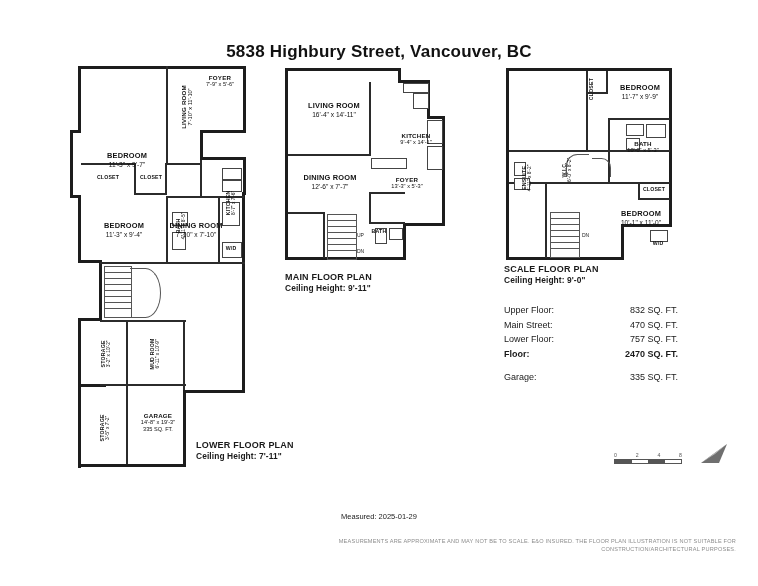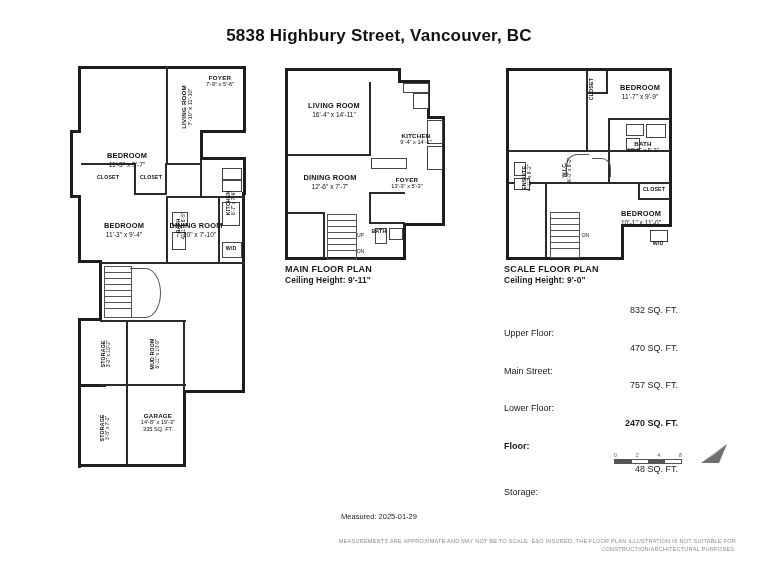--- a/index.html
+++ b/index.html
@@ -7,21 +7,21 @@
     width:758px;height:586px;
     background:#ffffff;
     font-family:"Liberation Sans", sans-serif;
     color:#1a1a1a;
     position:relative;
     overflow:hidden;
   }
   .page{position:absolute;inset:0;}
   
   .title{
-    position:absolute;top:26px;left:0;width:758px;
+    position:absolute;top:42px;left:0;width:758px;
     text-align:center;
     font-size:17px;font-weight:bold;letter-spacing:.2px;
     color:#111;
   }
   
   .plan{position:absolute;}
   .wall{position:absolute;background:#1d1d1d;}
   .thin{position:absolute;background:#2b2b2b;}
   .room{
     position:absolute;text-align:center;line-height:1.18;
@@ -34,21 +34,21 @@
   .room.tiny .nm{font-size:5.2px;}
   .room.tiny .dm{font-size:4.8px;}
   .vert{transform-origin:center center;}
   
   .caption{position:absolute;}
   .caption .c1{font-size:9px;font-weight:bold;letter-spacing:.2px;}
   .caption .c2{font-size:8.4px;font-weight:bold;letter-spacing:.1px;margin-top:1px;}
   
   .areas{position:absolute;left:504px;top:305px;width:200px;font-size:9px;}
   .arow{display:flex;justify-content:flex-start;margin-bottom:4.5px;}
-  .arow .lbl{width:78px;margin-top:23px;}
+  .arow .lbl{width:78px;}
   .arow .val{width:96px;text-align:right;}
   .arow.total{font-weight:bold;margin-top:1px;}
   .gap{height:9px;}
   
   .measured{
     position:absolute;left:0;top:512px;width:758px;text-align:center;
     font-size:7.5px;color:#222;
   }
   .disclaimer{
     position:absolute;right:22px;top:537px;width:420px;text-align:right;
@@ -184,20 +184,24 @@
       <div class="nm">STORAGE</div>
       <div class="dm">3'-5" x 7'-2"</div>
     </div>
     <div class="room small" style="left:56px;top:350px;width:64px;">
       <div class="nm">GARAGE</div>
       <div class="dm">14'-8" x 19'-3"</div>
       <div class="dm">335 SQ. FT.</div>
     </div>
   </div>
 
+  <div class="caption" style="left:196px;top:440px;">
+    <div class="c1">LOWER FLOOR PLAN</div>
+    <div class="c2">Ceiling Height: 7'-11"</div>
+  </div>
 
   <div class="plan" style="left:285px;top:62px;width:180px;height:200px;">
     <div class="wall" style="left:0px;top:6px;width:3px;height:192px;"></div>
     <div class="wall" style="left:0px;top:6px;width:116px;height:3px;"></div>
     <div class="wall" style="left:113px;top:6px;width:3px;height:14px;"></div>
     <div class="wall" style="left:113px;top:18px;width:32px;height:3px;"></div>
     <div class="wall" style="left:142px;top:18px;width:3px;height:38px;"></div>
     <div class="wall" style="left:142px;top:54px;width:18px;height:3px;"></div>
     <div class="wall" style="left:157px;top:54px;width:3px;height:110px;"></div>
     <div class="wall" style="left:118px;top:161px;width:42px;height:3px;"></div>
@@ -246,21 +250,21 @@
     </div>
     <div class="room small" style="left:94px;top:114px;width:56px;">
       <div class="nm">FOYER</div>
       <div class="dm">13'-3" x 5'-3"</div>
     </div>
     <div class="room tiny" style="left:84px;top:166px;width:20px;">
       <div class="nm">BATH</div>
     </div>
   </div>
 
-  <div class="caption" style="left:285px;top:264px;">
+  <div class="caption" style="left:285px;top:272px;">
     <div class="c1">MAIN FLOOR PLAN</div>
     <div class="c2">Ceiling Height: 9'-11"</div>
   </div>
 
   <div class="plan" style="left:500px;top:62px;width:180px;height:200px;">
     <div class="wall" style="left:6px;top:6px;width:166px;height:3px;"></div>
     <div class="wall" style="left:6px;top:6px;width:3px;height:192px;"></div>
     <div class="wall" style="left:6px;top:195px;width:118px;height:3px;"></div>
     <div class="wall" style="left:121px;top:162px;width:3px;height:36px;"></div>
     <div class="wall" style="left:121px;top:162px;width:51px;height:3px;"></div>
@@ -349,22 +353,22 @@
     <div class="arow">
       <span class="lbl">Lower Floor:</span>
       <span class="val">757 SQ. FT.</span>
     </div>
     <div class="arow total">
       <span class="lbl">Floor:</span>
       <span class="val">2470 SQ. FT.</span>
     </div>
     <div class="gap"></div>
     <div class="arow">
-      <span class="lbl">Storage:</span>
-      <span class="val">48 SQ. FT.</span>
+      <span class="lbl">Garage:</span>
+      <span class="val">335 SQ. FT.</span>
     </div>
   </div>
 
   <div class="scalebar">
     <div class="sb-nums">
       <span>0</span>
       <span>2</span>
       <span>4</span>
       <span>8</span>
     </div>

